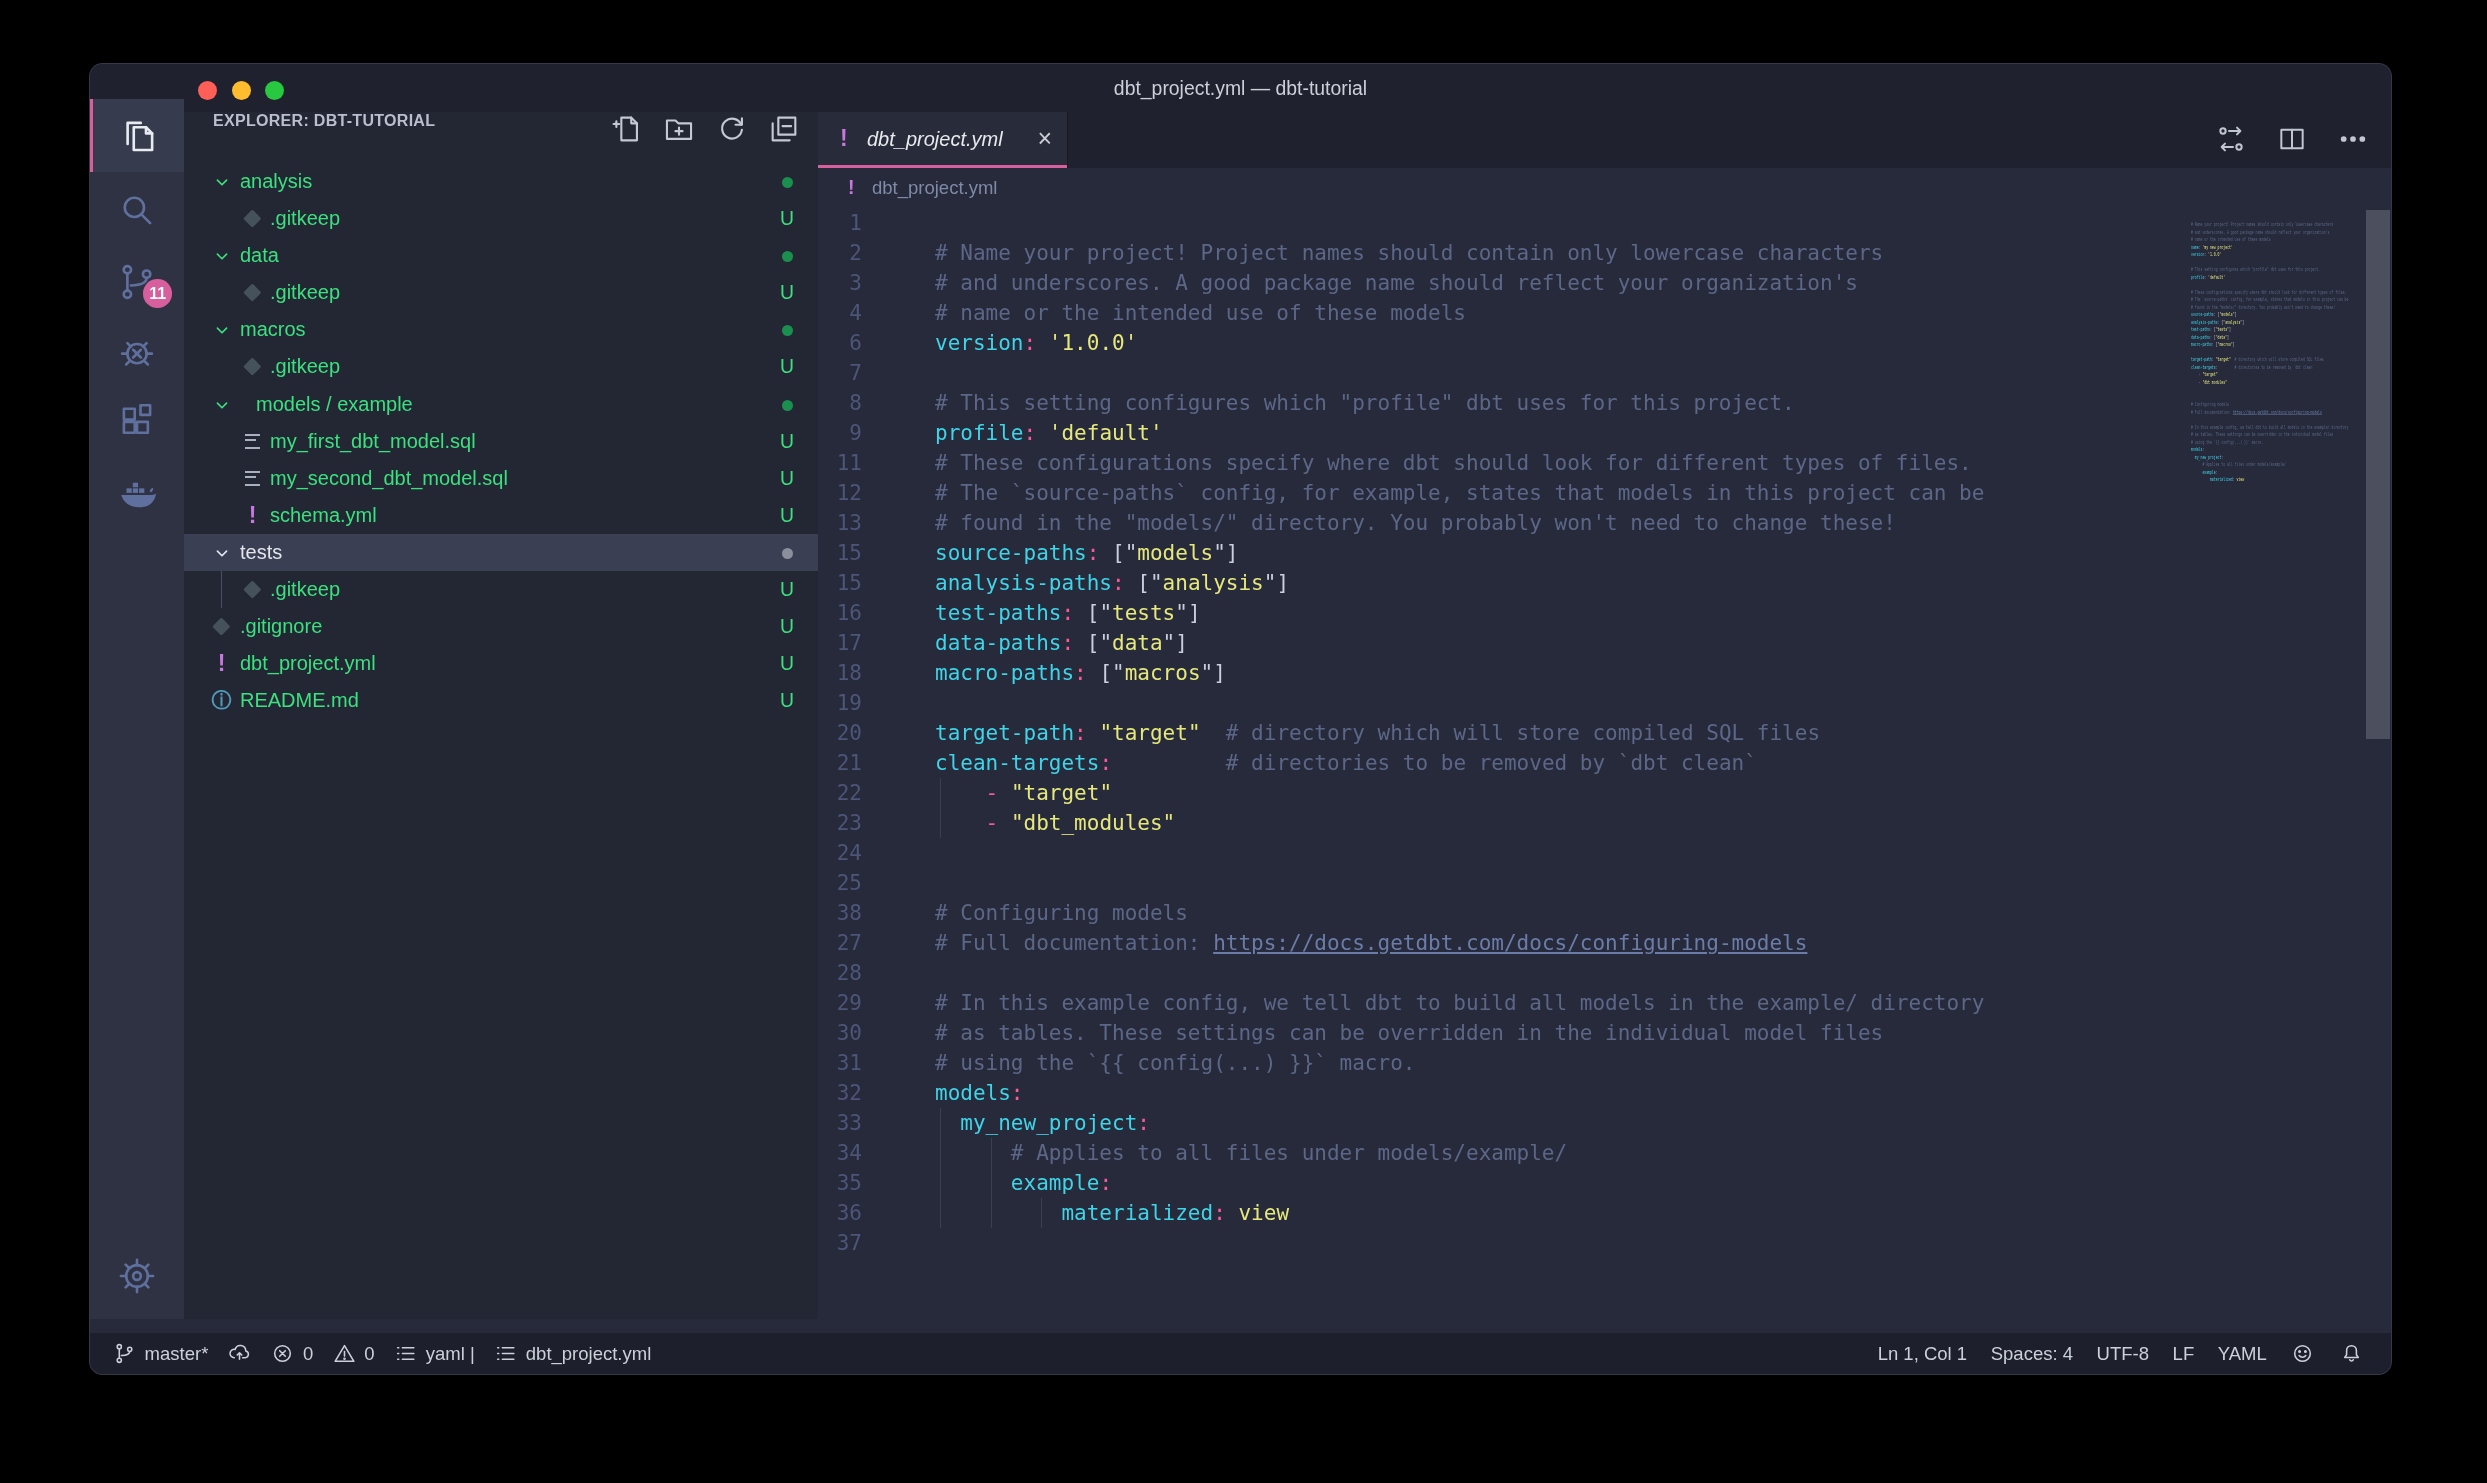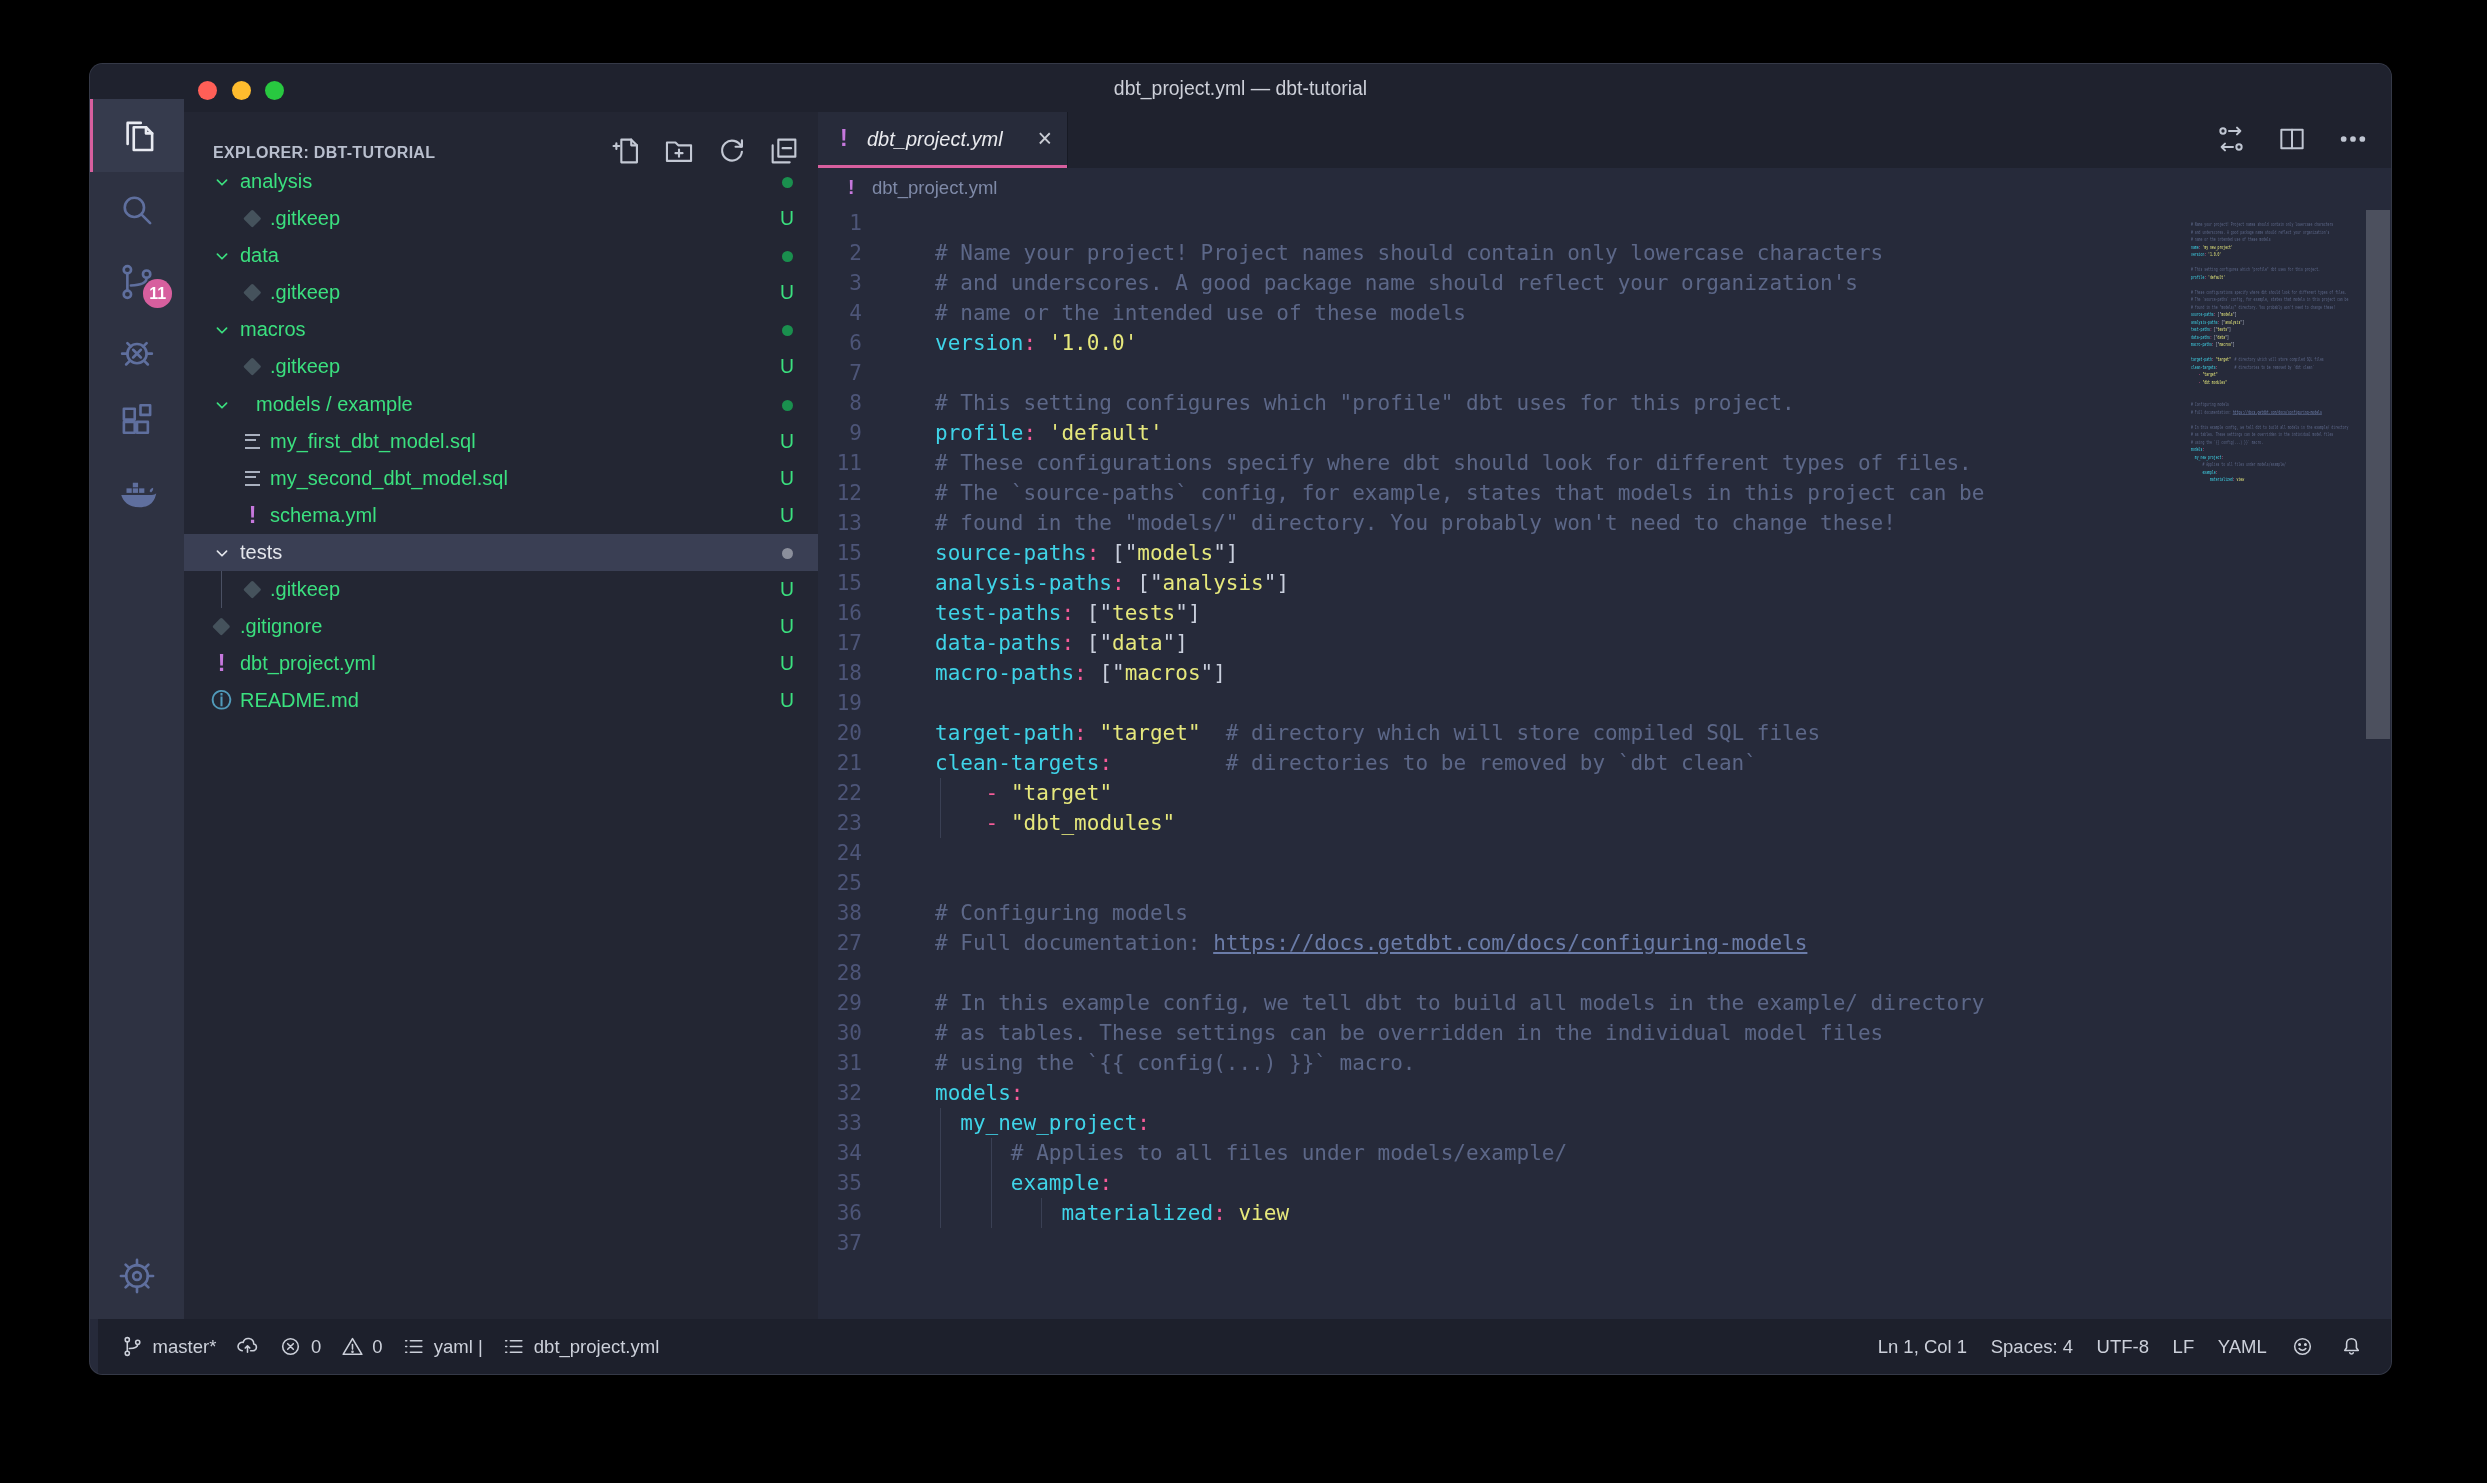--- a/index.html
+++ b/index.html
@@ -14,21 +14,21 @@
     color:#cdd0d9;font-size:19.4px;}
   
   .activitybar{position:absolute;left:0;top:48px;width:94px;bottom:55px;background:var(--actBg);}
   .act-item{position:absolute;left:0;width:94px;height:73px;display:flex;align-items:center;justify-content:center;color:#5f6f9e;}
   .act-item.active{background:#363b4d;border-left:3.4px solid var(--accentPink);box-sizing:border-box;color:#e9ebf2;}
   .act-item svg{width:42px;height:42px;}
   .scm-badge{position:absolute;right:11.8px;bottom:10px;min-width:29px;height:29px;border-radius:14.3px;
     background:var(--accentPink);color:#fff;font-size:16px;font-weight:bold;line-height:29px;text-align:center;}
   
   .sidebar{position:absolute;left:94px;top:48px;width:634px;bottom:55px;background:var(--sideBg);}
-  .side-header{position:absolute;left:29px;right:17px;top:16px;height:49px;display:flex;align-items:center;color:#b9bfce;}
+  .side-header{position:absolute;left:29px;right:17px;top:0;height:49px;display:flex;align-items:flex-start;color:#b9bfce;}
   .side-title{font-size:16px;letter-spacing:0.3px;font-weight:600;flex:0 0 auto;}
   .side-actions{margin-left:auto;display:flex;gap:18.5px;color:#c3c8d4;}
   .side-actions svg{width:34px;height:34px;}
   .tree{position:absolute;left:0;right:0;top:51px;}
   .row{position:absolute;left:0;right:0;height:37px;color:var(--gitGreen);font-size:20px;}
   .row.selected{background:#3a3f54;color:#e4e6ec;}
   .row .slot{position:absolute;top:0;width:25px;height:37px;display:flex;align-items:center;justify-content:center;}
   .row .lbl{position:absolute;top:0;height:37px;line-height:37px;white-space:nowrap;}
   .row .badge{position:absolute;right:18.5px;top:0;height:37px;line-height:37px;font-size:19.4px;width:25px;text-align:center;}
   .dot{display:inline-block;width:11px;height:11px;border-radius:50%;vertical-align:middle;}
@@ -62,21 +62,21 @@
   .cm{color:#5c6788;} .k{color:#3fd4e8;} .p{color:#f75c99;} .s{color:#e6e87c;}
   .b{color:#c9cfdd;} .v{color:#e6e87c;} .w{color:#c9cfdd;}
   .lk{color:#6b7ca8;text-decoration:underline;}
   .guide{position:absolute;top:0;width:0.8px;height:30px;background:#3a4054;}
   
   .minimap{position:absolute;left:1373px;top:5px;width:179px;height:287px;overflow:hidden;}
   .minimap-inner{transform:scale(0.15,0.25);transform-origin:0 0;}
   .mline{height:30px;white-space:pre;font-family:"DejaVu Sans Mono",monospace;font-size:21px;line-height:30px;}
   .scroll-thumb{position:absolute;left:1548px;top:1.7px;width:23.6px;height:529px;background:#4c505e;}
   
-  .statusbar{position:absolute;left:8px;right:0;bottom:0;height:55px;background:var(--statusBg);
+  .statusbar{position:absolute;left:0;right:0;bottom:0;height:41px;background:var(--statusBg);
     display:flex;align-items:center;color:#ccd0da;font-size:18.5px;justify-content:center;}
   .sb-left{display:flex;align-items:center;gap:18.5px;padding-left:22px;}
   .sb-right{display:flex;align-items:center;gap:23.6px;margin-left:auto;padding-right:27px;}
   .sb-item{display:flex;align-items:center;gap:7.6px;white-space:nowrap;}
   .sb-item svg{width:25px;height:25px;}
 </style>
 </head>
 <body>
 
 <div id="window">

